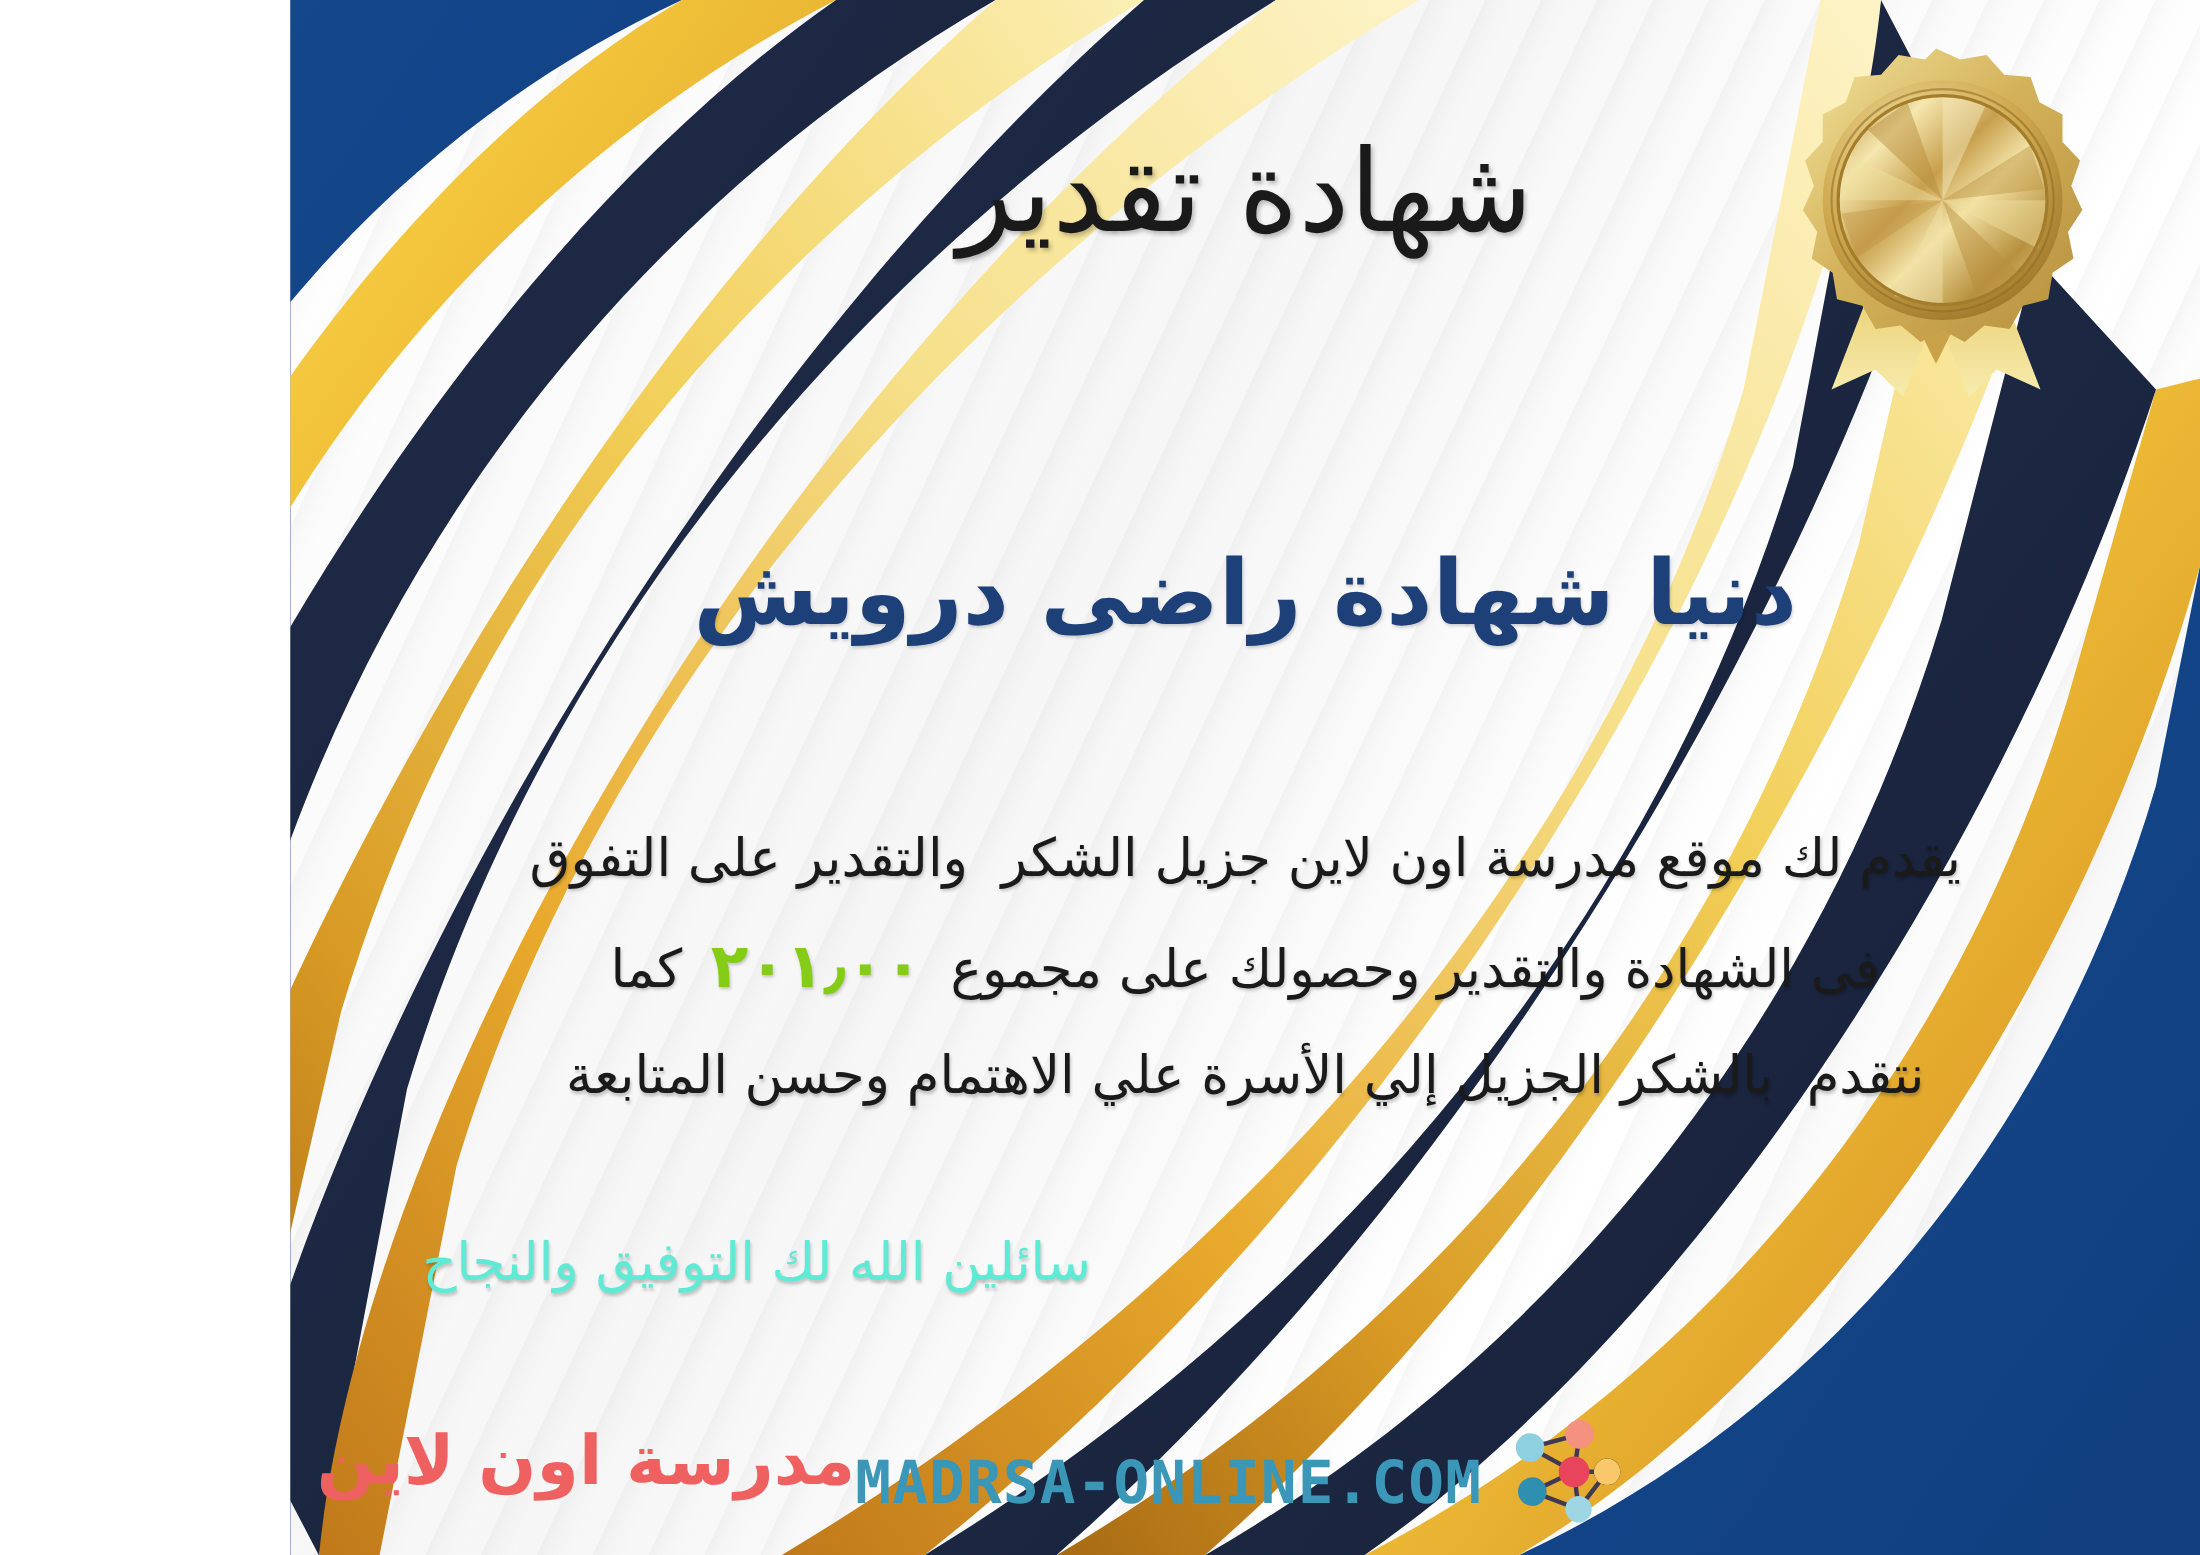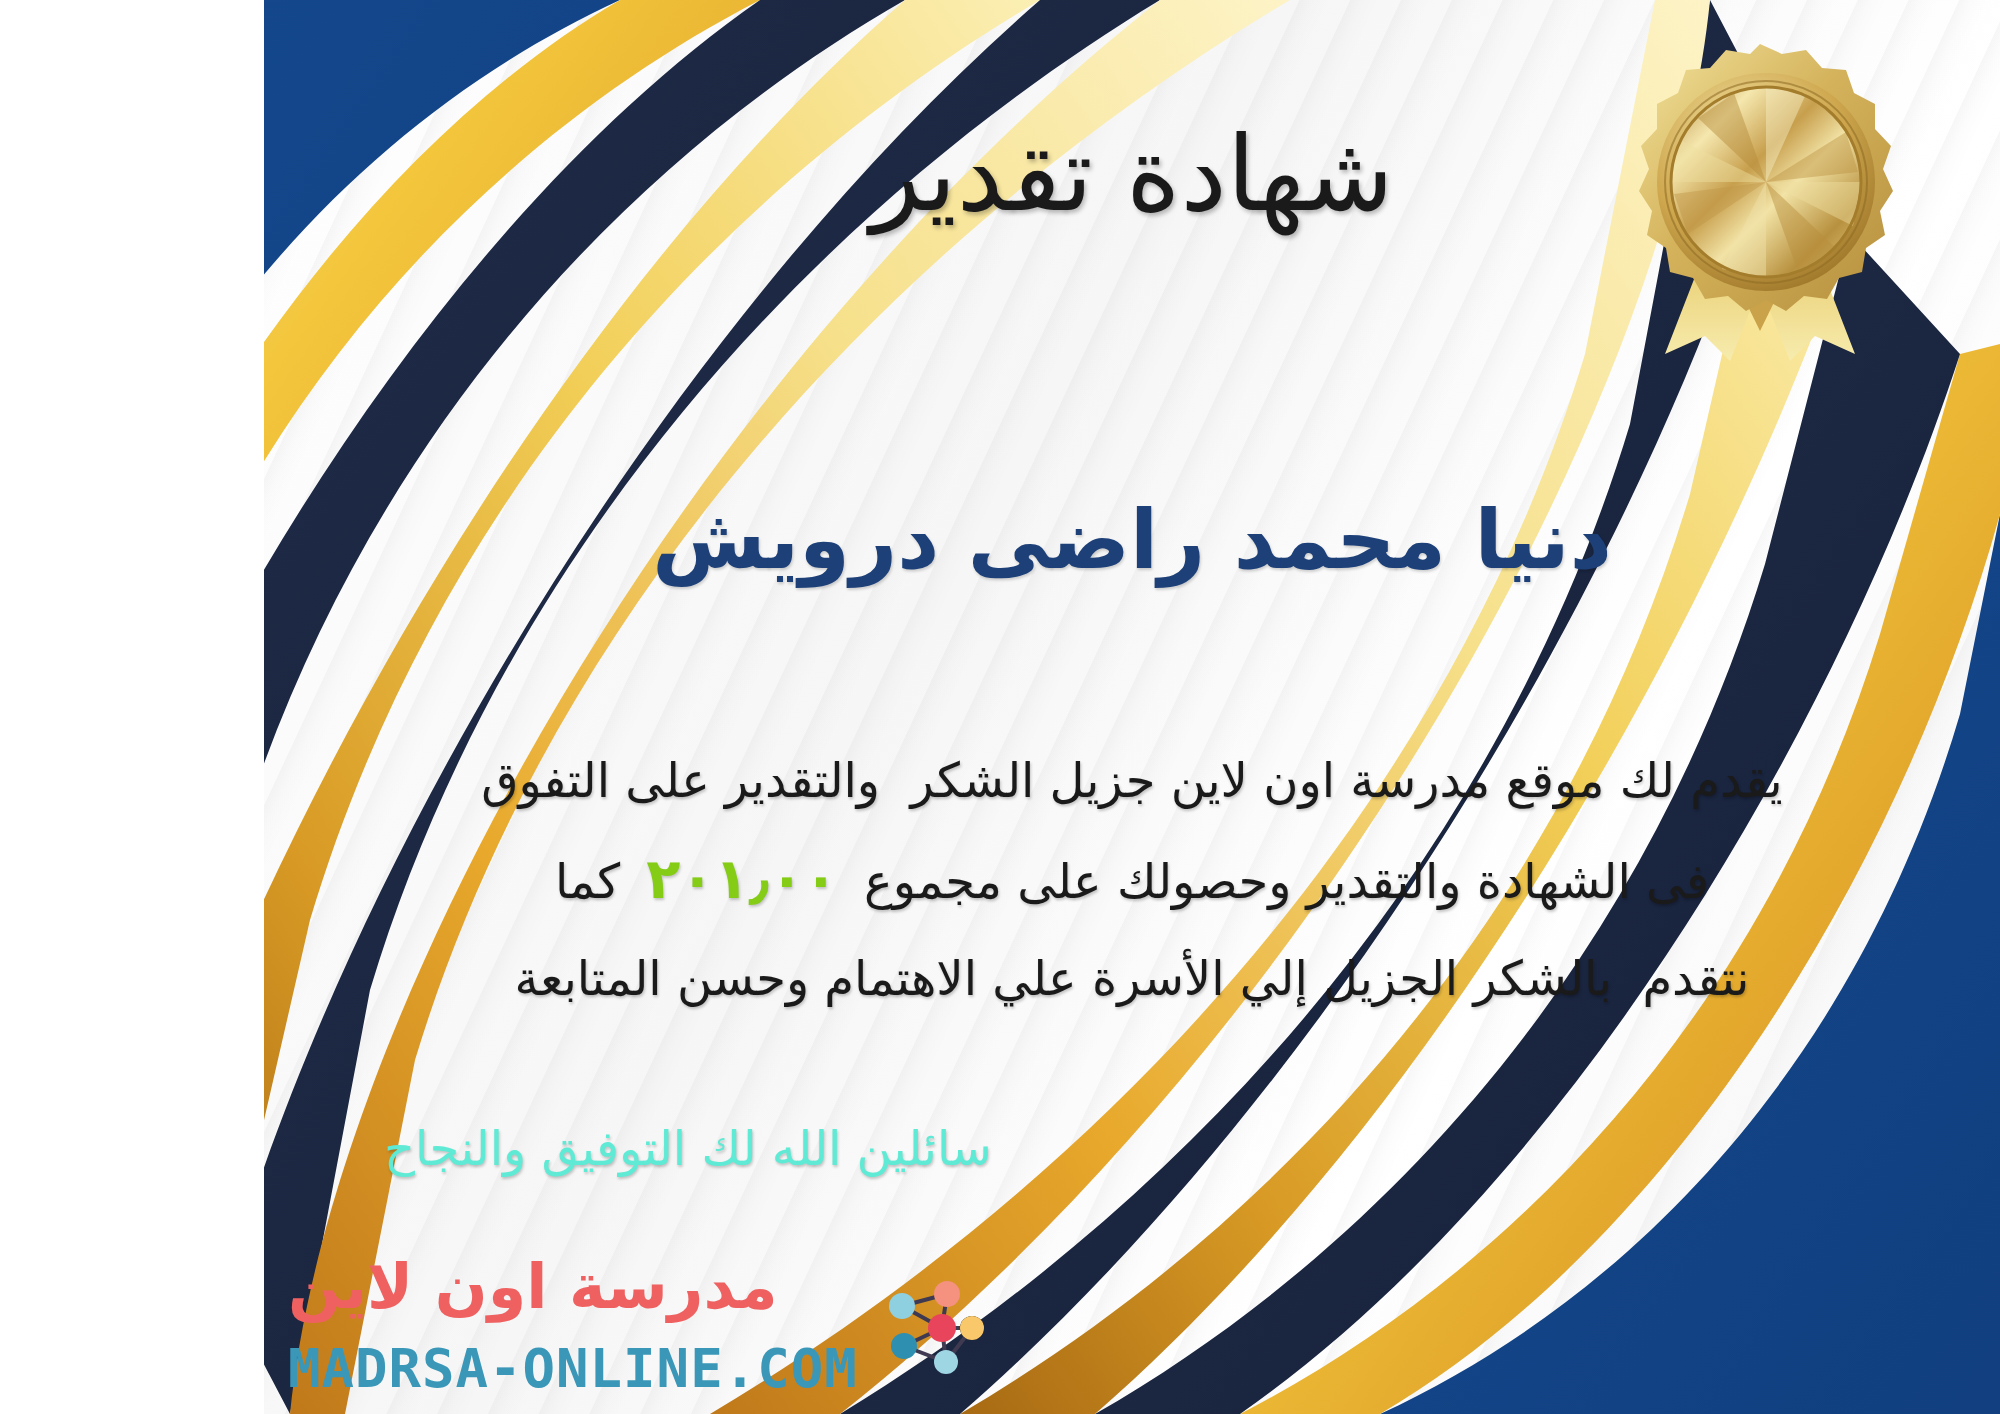--- a/index.html
+++ b/index.html
@@ -118,21 +118,21 @@
     left:24px;
     bottom:18px;
     display:flex;
     flex-direction:row-reverse;
     align-items:center;
     gap:14px;
     direction:ltr;
   }
   .brand-text{
     display:flex;
-    flex-direction:column;
+    flex-direction:row;
     align-items:flex-start;
     line-height:1;
   }
   .brand-ar{
     font-size:62px;
     font-weight:700;
     color:#ef6161;
     direction:rtl;
     letter-spacing:0px;
   }
@@ -255,21 +255,21 @@
       <path d="M156,146 L61,146 L70,104 Z" fill="#eedf9f"></path>
       <path d="M156,146 L88,82 L124,57 Z" fill="#b58b39"></path>
     </g>
     <circle cx="156" cy="146" r="95" fill="none" stroke="#a37c2c" stroke-width="3"></circle>
   </svg>
 
   <div class="content">
 
     <div class="title">شهادة تقدير</div>
 
-    <div class="recipient">دنيا محمد راضى درويش</div>
+    <div class="recipient">دنيا شهادة راضى درويش</div>
 
     <div class="body">
       <span class="ln">يقدم لك موقع مدرسة اون لاين جزيل الشكر  والتقدير على التفوق</span>
       <span class="ln"><span>فى الشهادة والتقدير وحصولك على مجموع</span><span class="score">٢٠١٫٠٠</span><span>كما</span></span>
       <span class="ln">نتقدم  بالشكر الجزيل إلي الأسرة علي الاهتمام وحسن المتابعة</span>
     </div>
 
     <div class="closing">سائلين الله لك التوفيق  والنجاح</div>
   </div>
 

